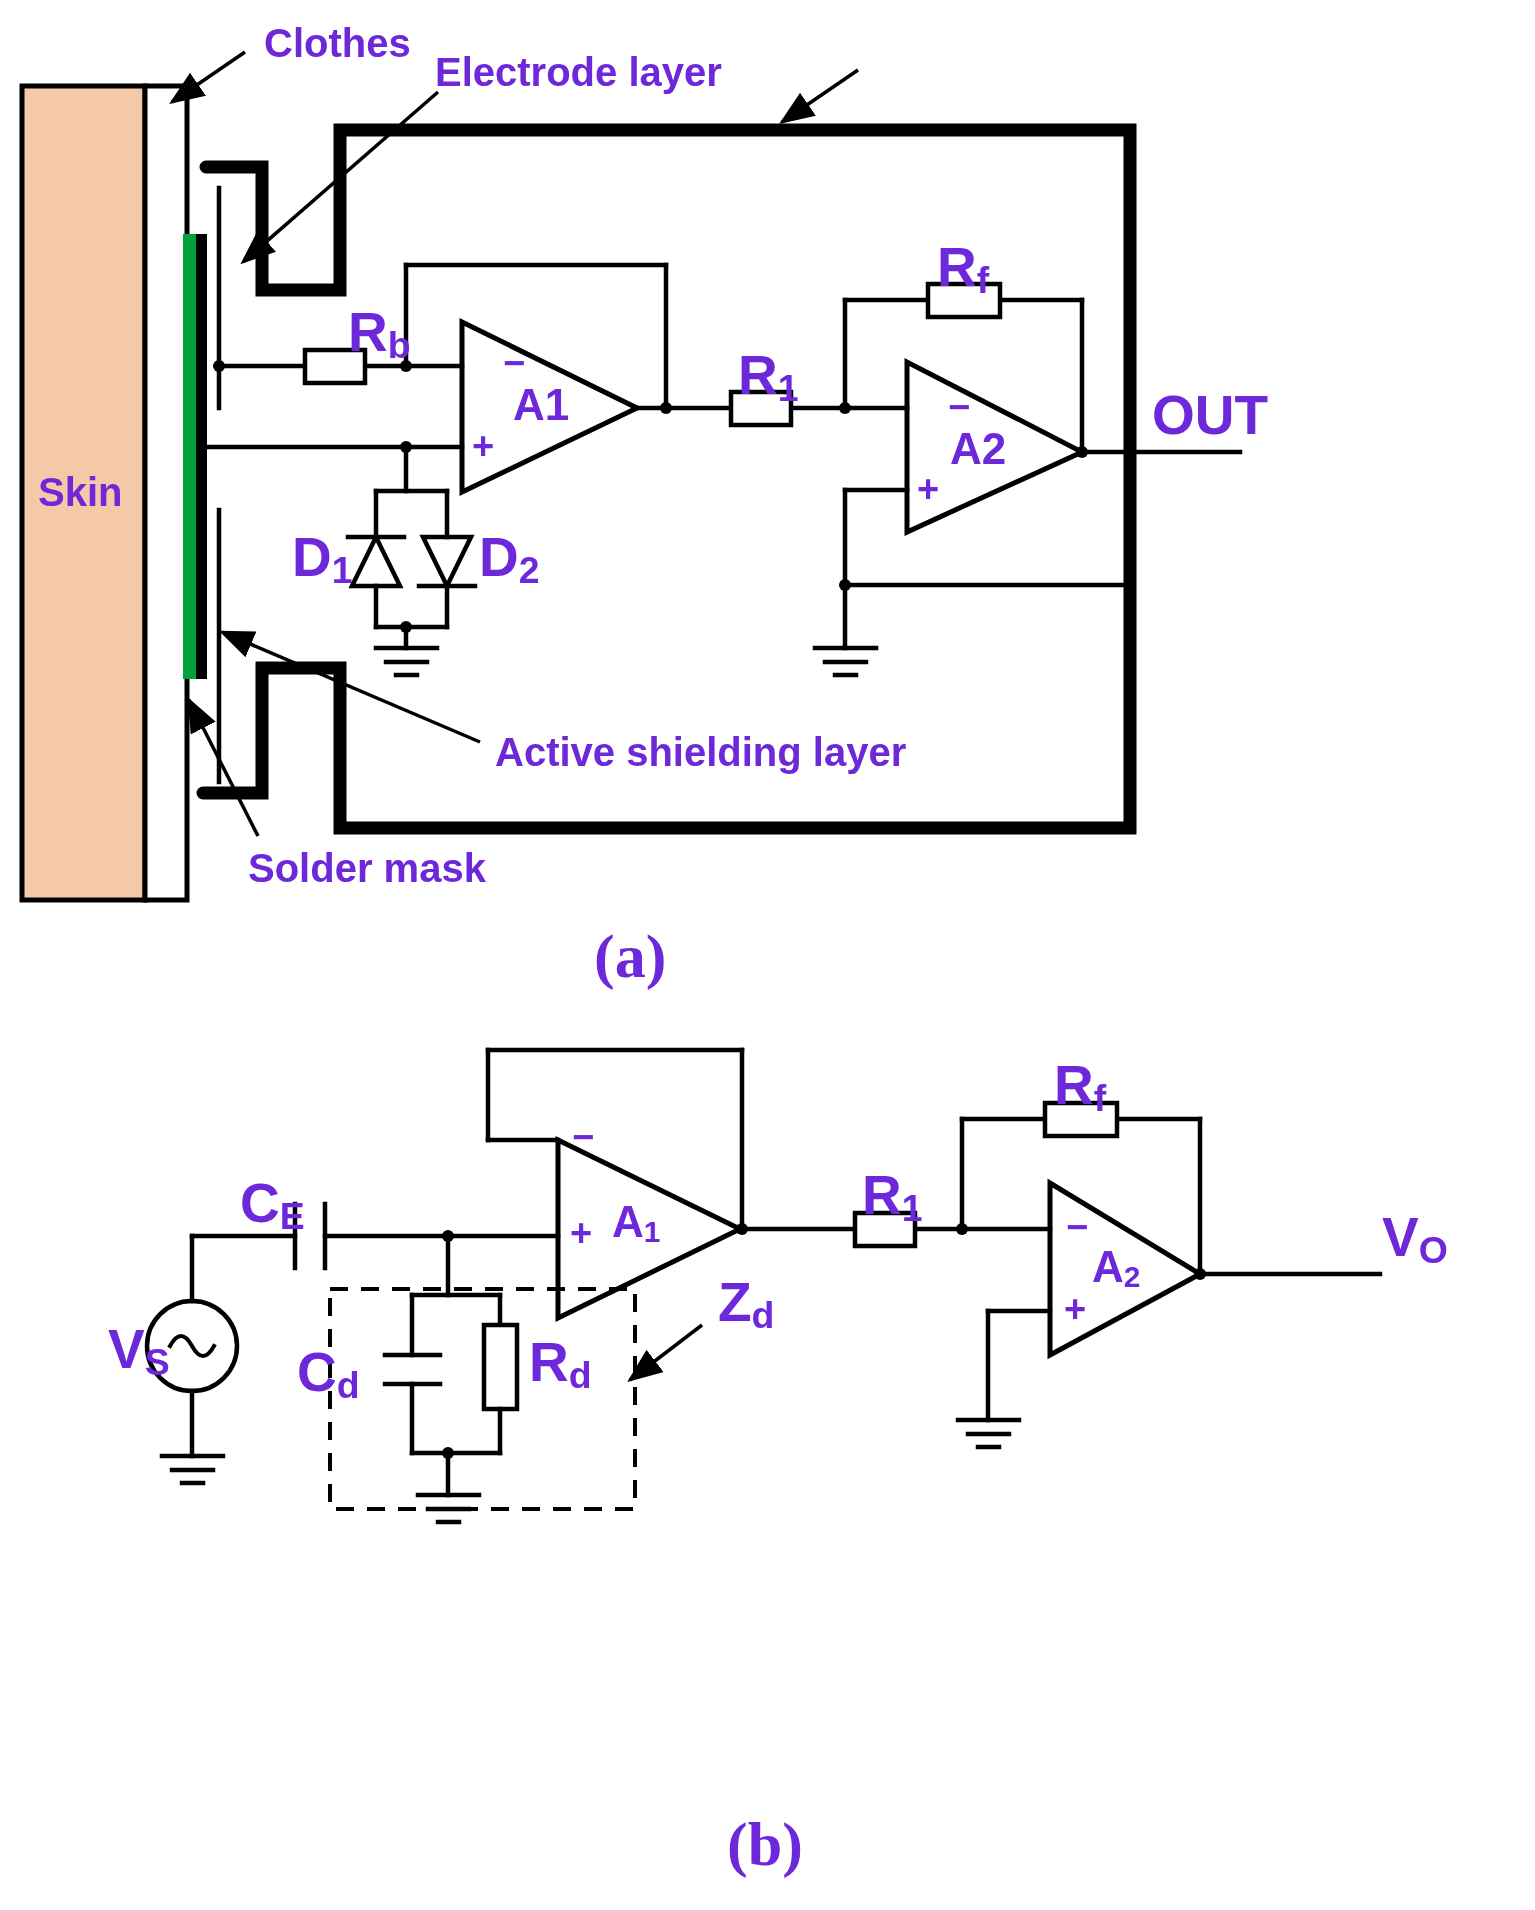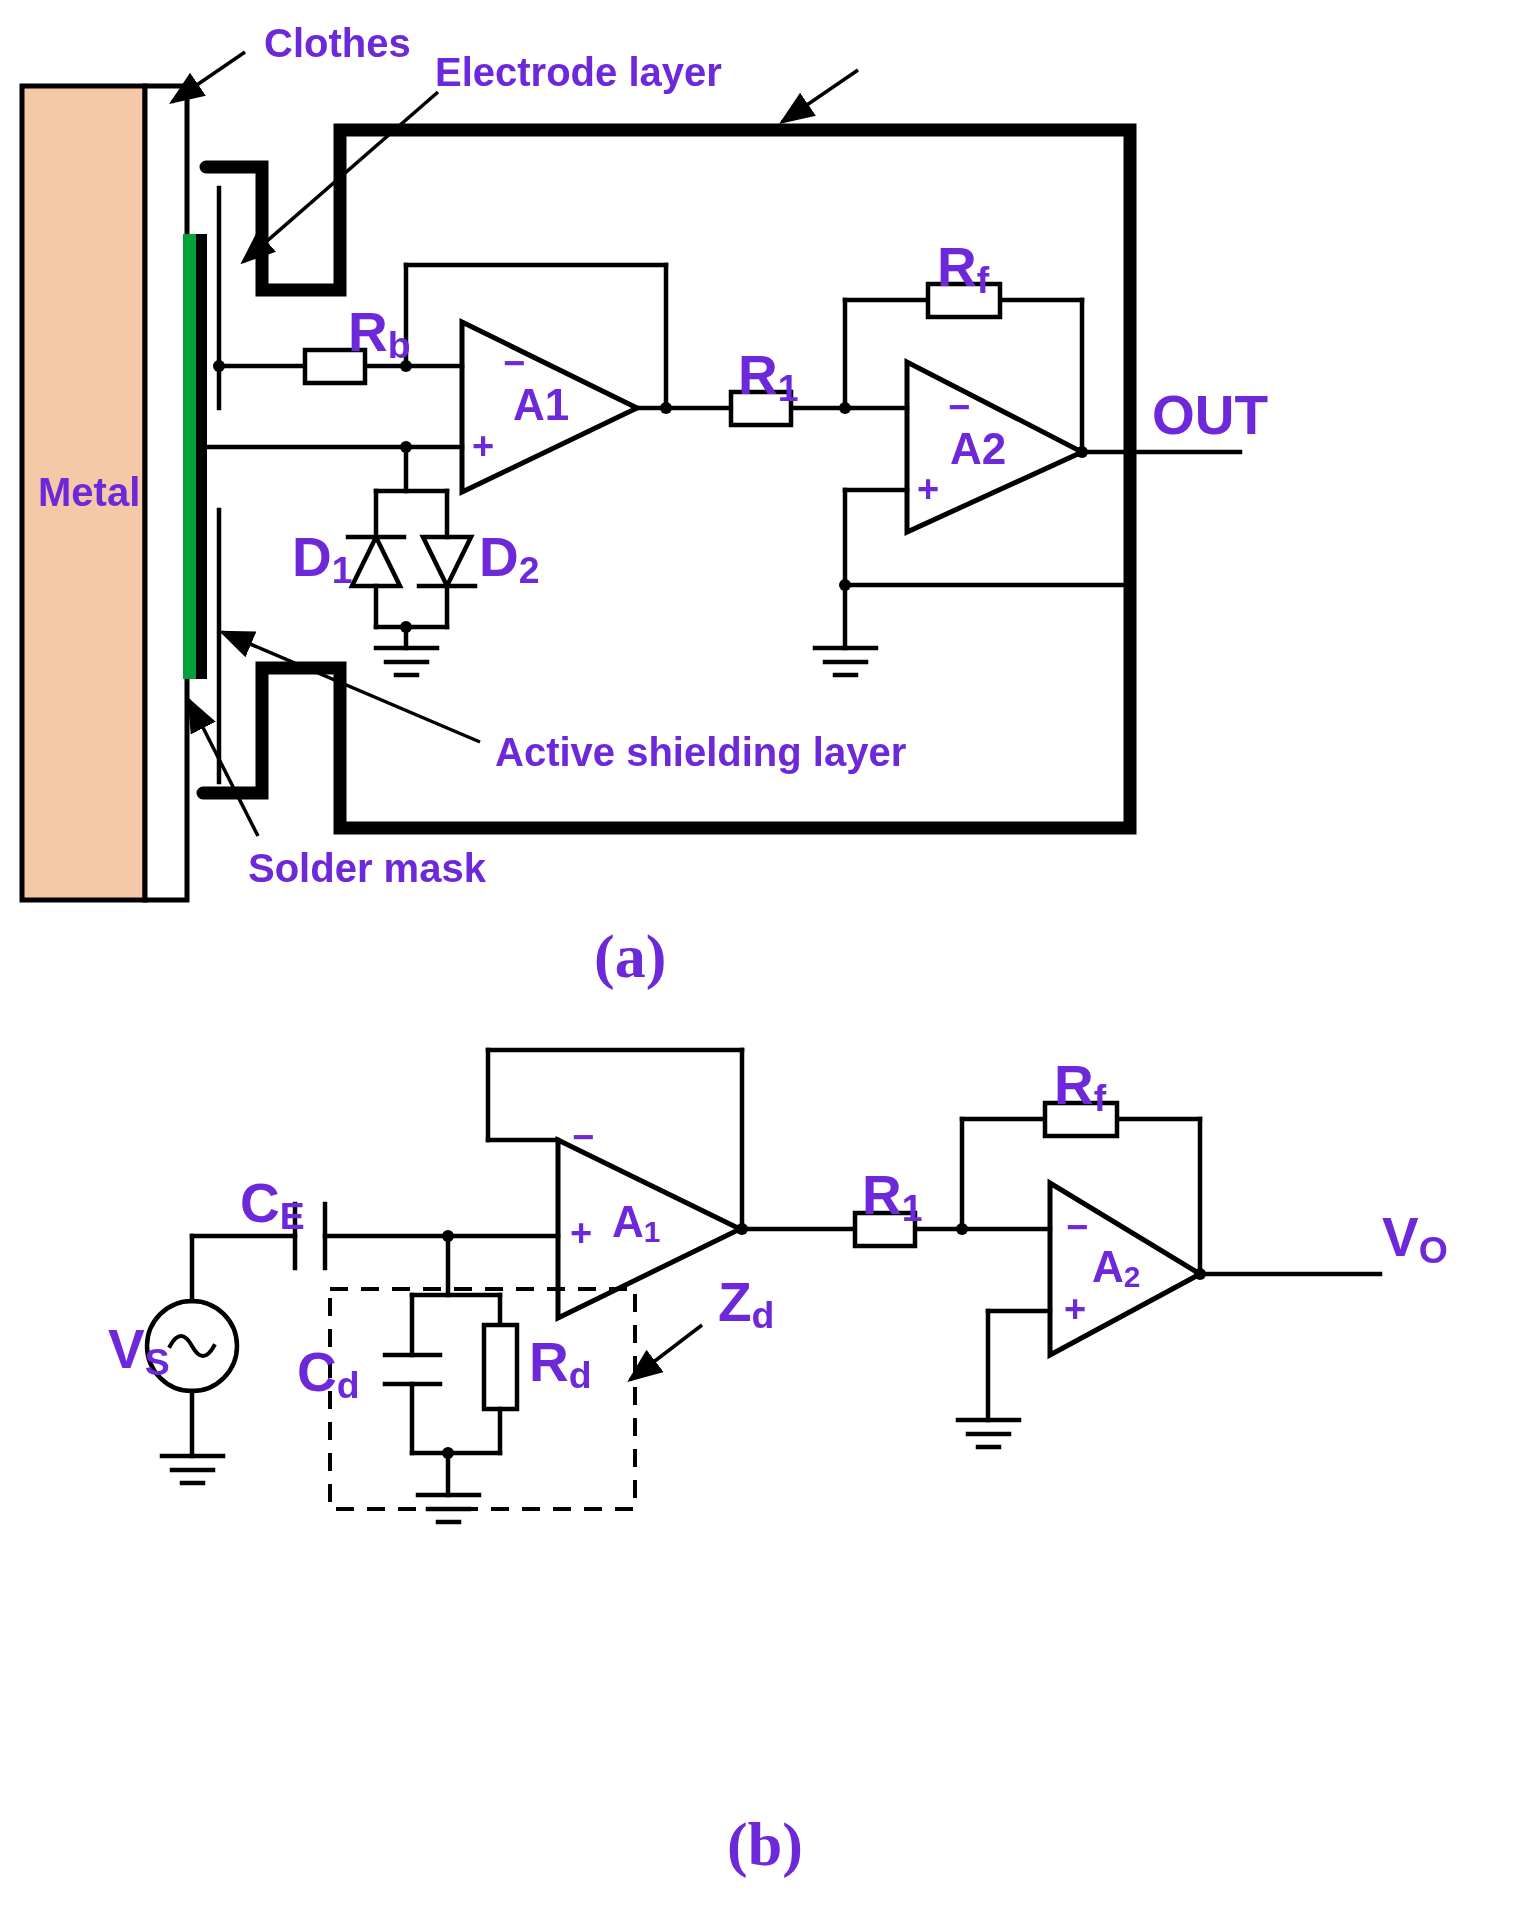--- a/index.html
+++ b/index.html
@@ -208,21 +208,21 @@
 
     <g fill="none" stroke="#000" stroke-width="3.5" marker-end="url(#arrHead)">
       <line x1="702" y1="1325" x2="630" y2="1380"></line>
     </g>
   </svg>
 
   <div class="lbl lbl-anno" style="left:264px;top:23px;">Clothes</div>
   <div class="lbl lbl-anno" style="left:435px;top:23px;margin-top:29px;">Electrode layer</div>
   <div class="lbl lbl-anno" style="left:487px;top:732px;margin-left:8px;">Active shielding layer</div>
   <div class="lbl lbl-anno" style="left:248px;top:848px;">Solder mask</div>
-  <div class="lbl lbl-anno" style="left:38px;top:472px;">Metal</div>
+  <div class="lbl lbl-anno" style="left:38px;top:472px;">Skin</div>
 
   <div class="lbl lbl-comp" style="left:348px;top:305px;"><span>R</span><span class="sub">b</span></div>
 
   <div class="lbl lbl-comp" style="left:738px;top:348px;"><span>R</span><span class="sub">1</span></div>
 
   <div class="lbl lbl-comp" style="left:937px;top:240px;"><span>R</span><span class="sub">f</span></div>
 
   <div class="lbl lbl-comp" style="left:292px;top:530px;"><span>D</span><span class="sub">1</span></div>
 
   <div class="lbl lbl-comp" style="left:479px;top:530px;"><span>D</span><span class="sub">2</span></div>

